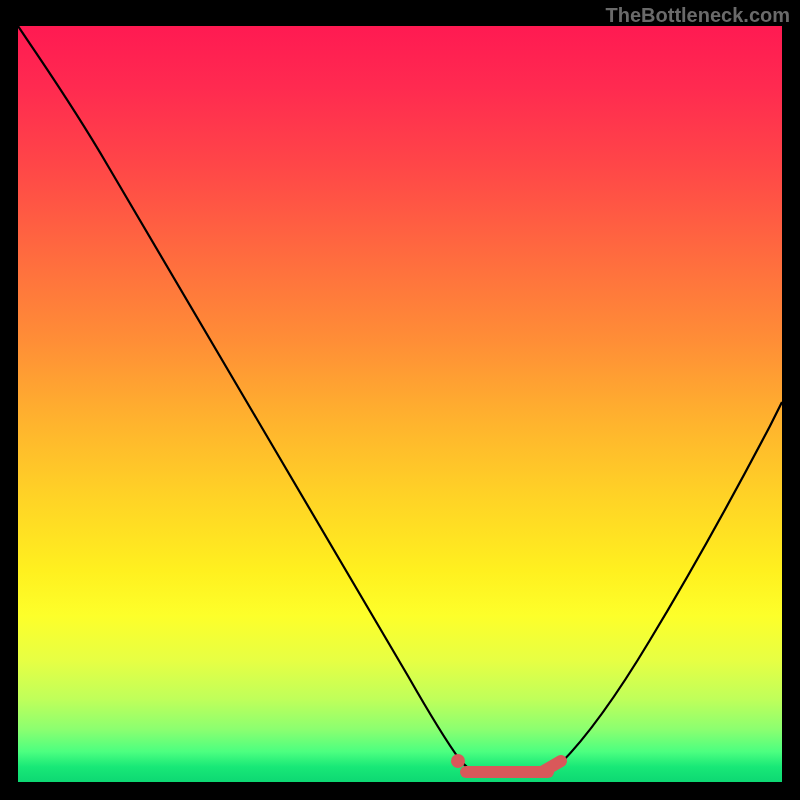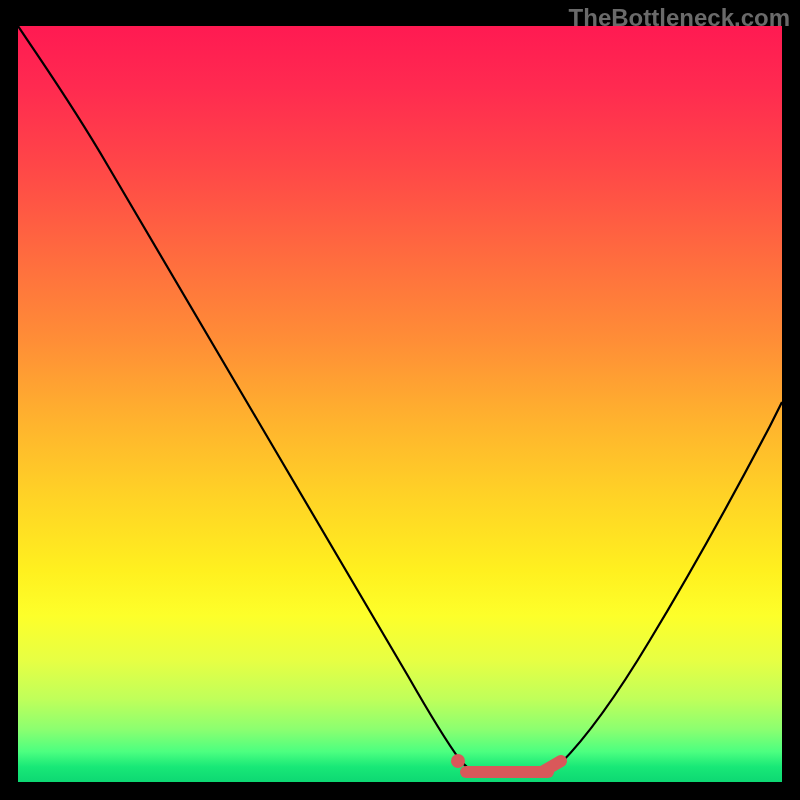--- a/index.html
+++ b/index.html
@@ -9,21 +9,21 @@
     background: #000;
     position: relative;
     overflow: hidden;
     font-family: Arial, sans-serif;
   }
   .watermark {
     position: absolute;
     top: 4px;
     right: 10px;
     color: #6a6a6a;
-    font-size: 24px;
+    font-size: 20px;
     font-weight: bold;
     z-index: 10;
   }
   .plot-area {
     position: absolute;
     left: 18px;
     top: 26px;
     width: 764px;
     height: 756px;
   }

